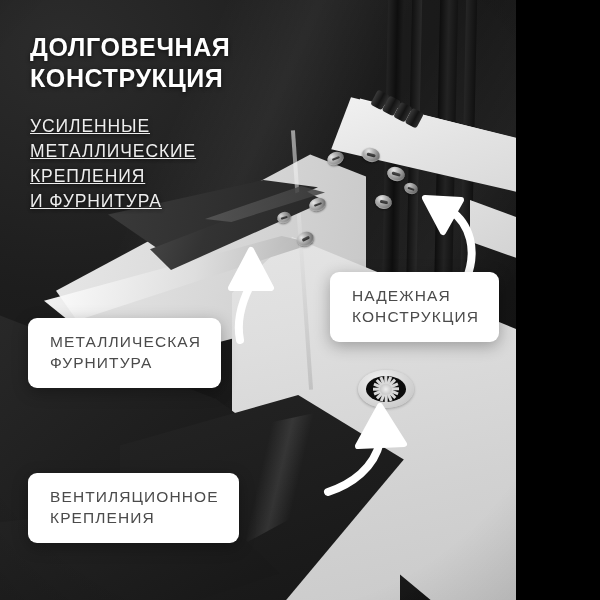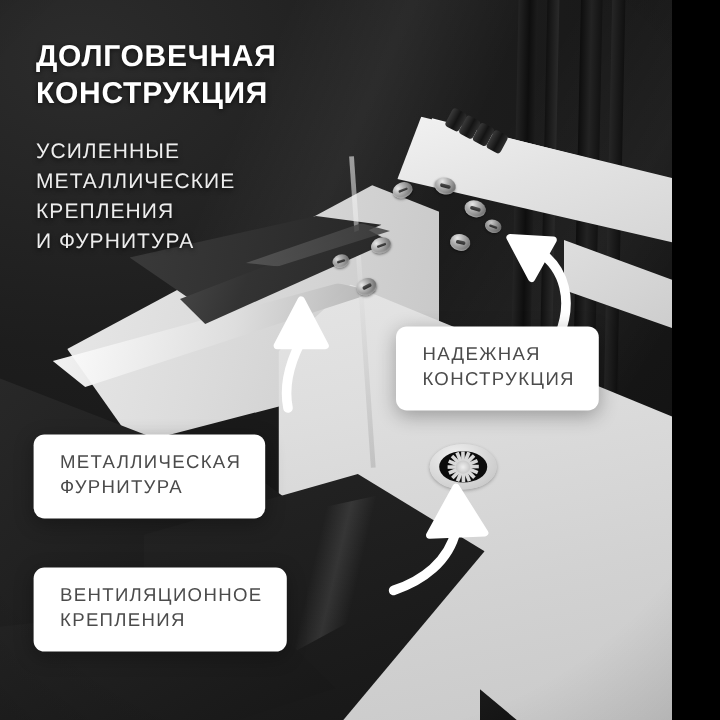--- a/index.html
+++ b/index.html
@@ -5,22 +5,22 @@
 <style>
   * { margin:0; padding:0; box-sizing:border-box; }
   html, body {
     width:600px; height:600px;
     background:#000;
     font-family:"Liberation Sans", sans-serif;
     overflow:hidden;
   }
   #stage {
     position:relative;
-    width:560px; height:600px;
-    background:#a16207;
+    width:516px; height:600px;
+    background:#0f172a;
     overflow:hidden;
   }
 
   
   .photo { position:absolute; inset:0; overflow:hidden; }
 
   .bg-base {
     position:absolute; inset:0;
     background:
       radial-gradient(120% 90% at 12% 8%, #2c2c2c 0%, #1d1d1d 45%, #121212 100%);
@@ -201,36 +201,37 @@
   }
   .subhead {
     position:absolute; left:30px; top:114px;
     color:#ededed;
     font-weight:normal;
     font-size:17.5px;
     line-height:1.42;
     letter-spacing:.9px;
     text-shadow:0 1px 4px rgba(0,0,0,.7);
     white-space:pre-line;
+    text-decoration:underline;
   }
 
   
   .callout {
     position:absolute;
     background:#ffffff;
     border-radius:9px;
     padding:13px 20px 14px 22px;
     color:#4b4b4b;
     font-size:15.5px;
     line-height:1.38;
     letter-spacing:1.1px;
     white-space:pre-line;
     box-shadow:0 4px 16px rgba(0,0,0,.30);
   }
-  #callout-fittings  { left:28px;  top:318px;margin-top:44px; }
+  #callout-fittings  { left:28px;  top:318px; }
   #callout-structure { left:330px; top:272px; }
   #callout-vent      { left:28px;  top:473px; }
 
   .arrow { position:absolute; overflow:visible; }
   .arrow path, .arrow polygon { fill:none; }
   .arrow .stroke { stroke:#ffffff; stroke-width:8; stroke-linecap:round; fill:none; }
   .arrow .head { fill:#ffffff; stroke:#ffffff; stroke-width:6; stroke-linejoin:round; }
 </style>
 </head>
 <body>

